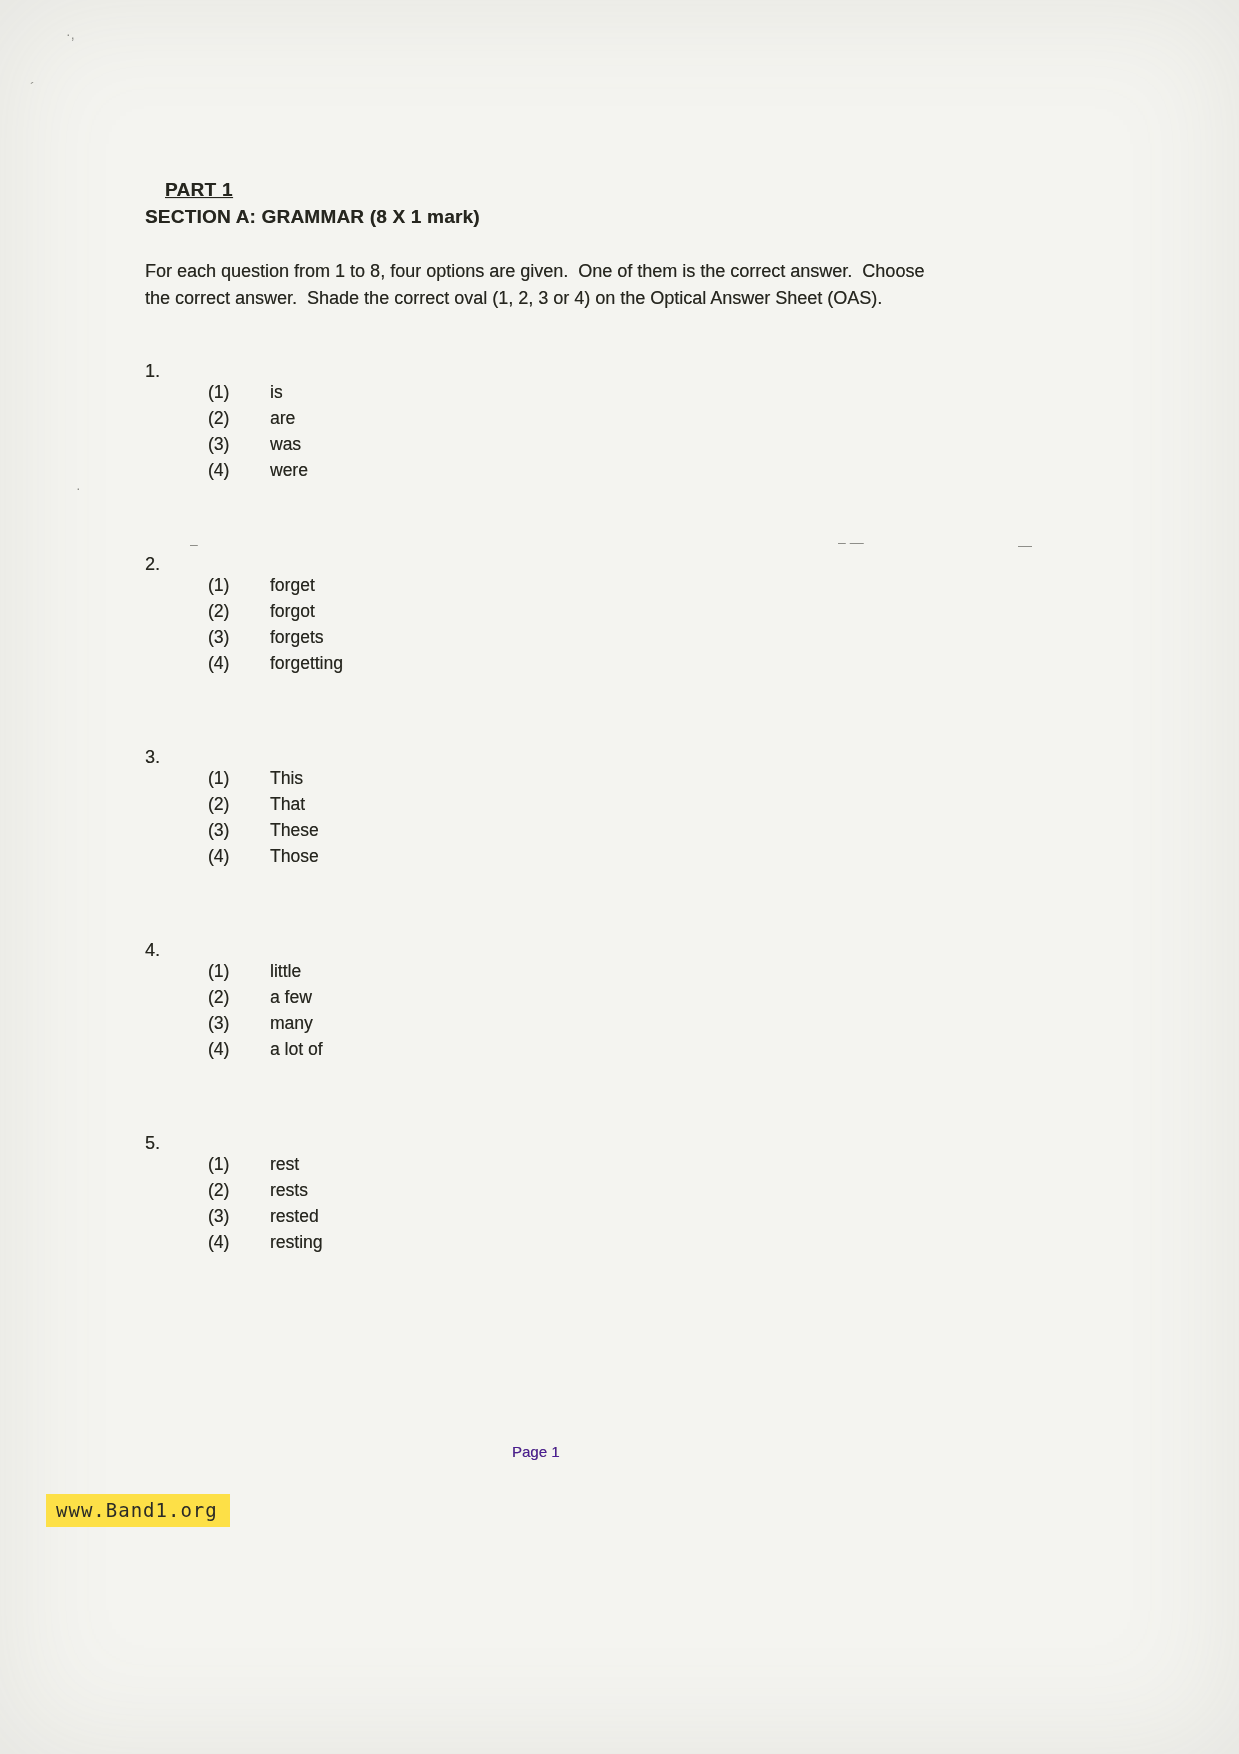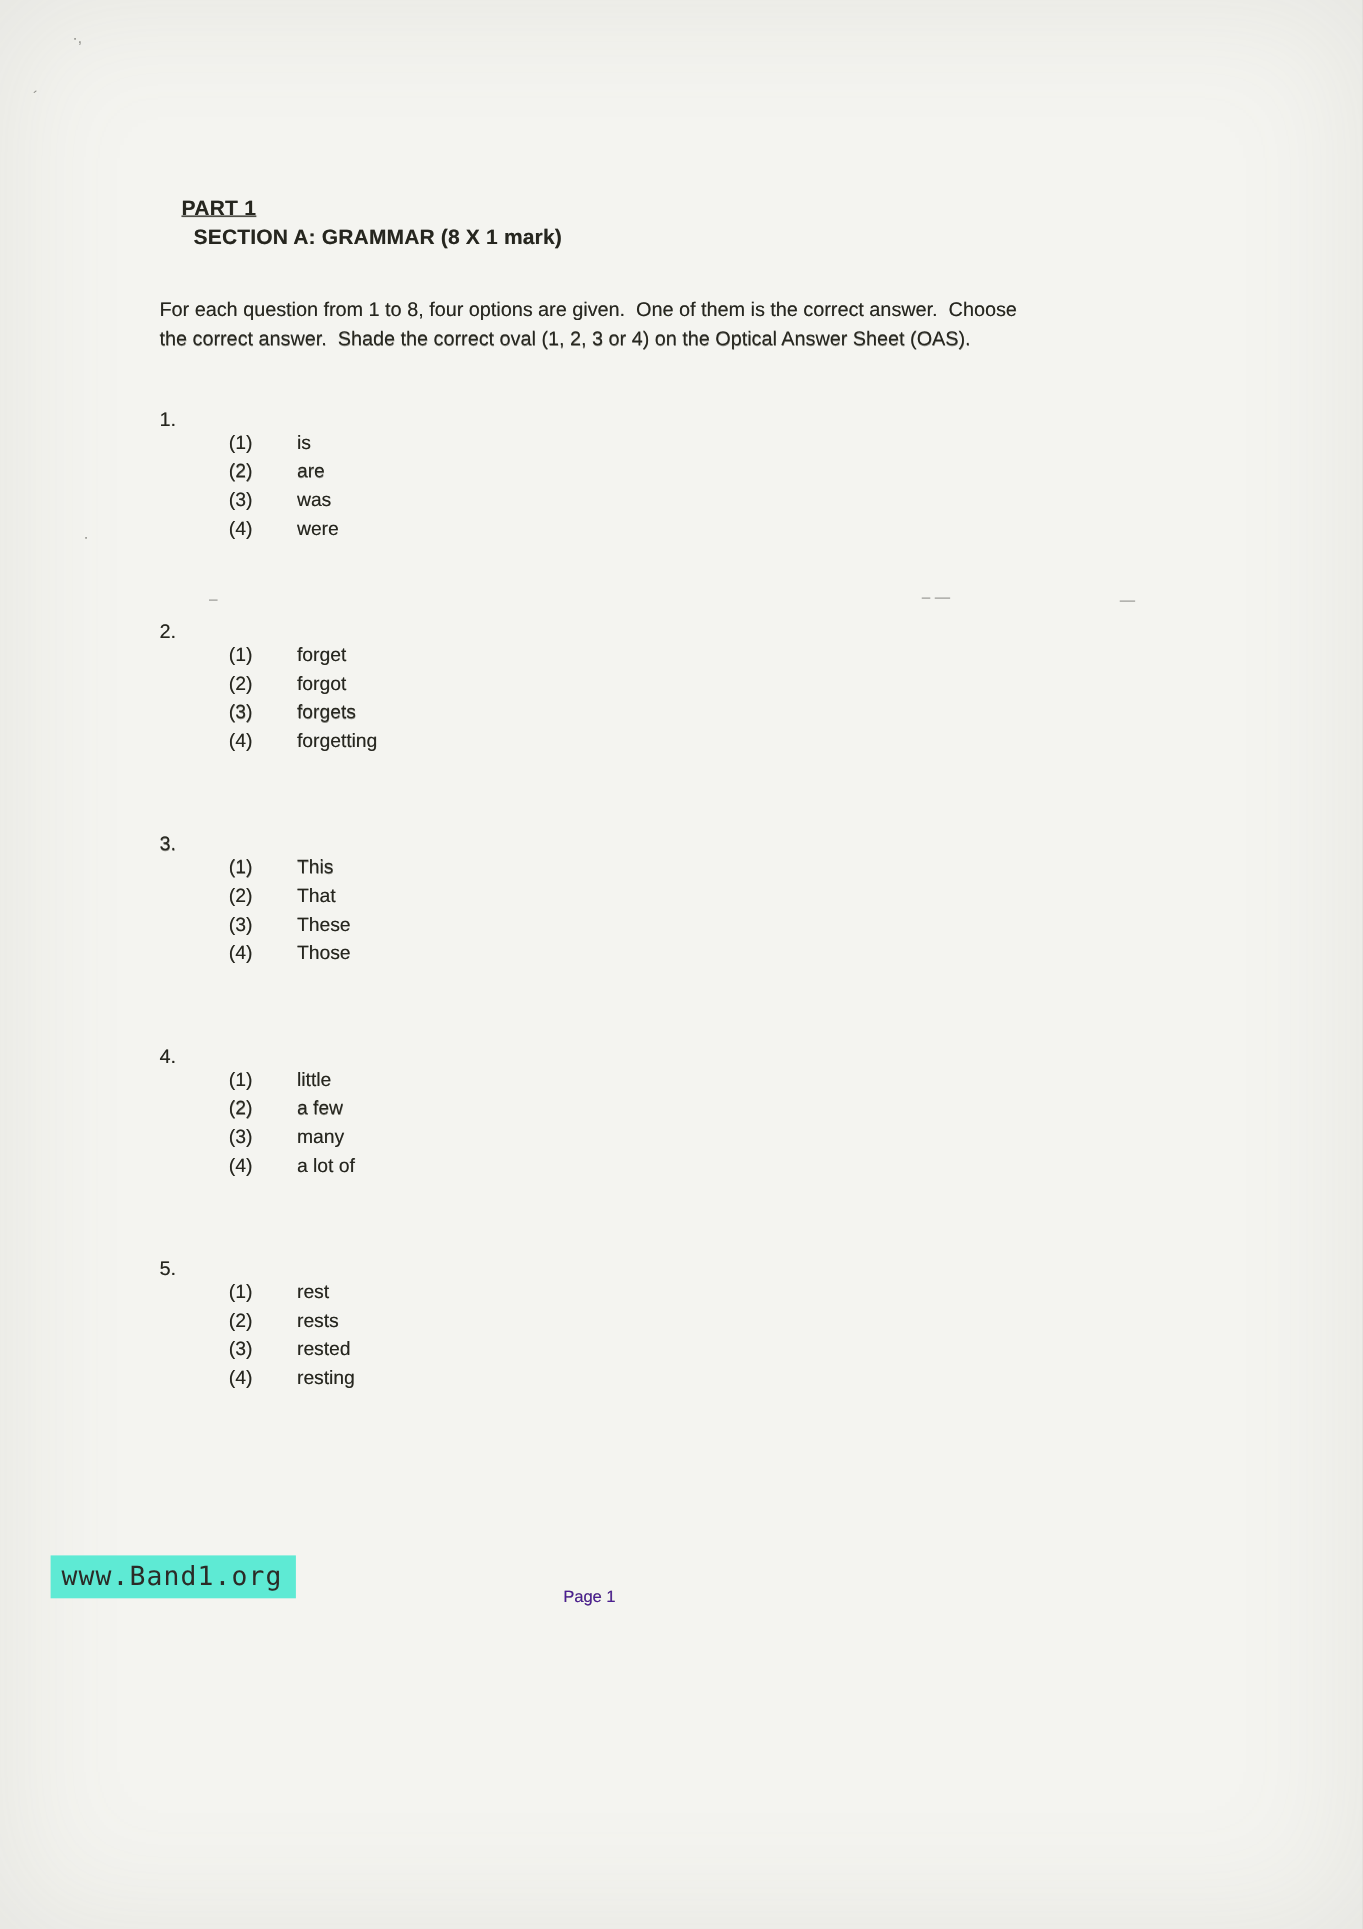--- a/index.html
+++ b/index.html
@@ -36,25 +36,24 @@
     line-height: 24px;
     margin-left: 20px;
   }
 
   .section-title {
     font-size: 19px;
     font-weight: bold;
     letter-spacing: 0.2px;
     line-height: 24px;
     margin-top: 3px;
-    margin-left: 31px;
   }
 
   .instructions {
-    margin-top: 39px;
+    margin-top: 29px;
     font-size: 18px;
     line-height: 27px;
     max-width: 784px;
     white-space: pre-wrap;
   }
 
   .questions { margin-top: 0; }
 
   .question {
     display: flex;
@@ -95,26 +94,26 @@
     position: absolute;
     left: 512px;
     top: 1443px;
     font-size: 15px;
     color: #4c1d95;
   }
 
   .watermark {
     position: absolute;
     left: 46px;
-    top: 1414px;
+    top: 1494px;
     font-family: "DejaVu Sans Mono", monospace;
-    font-size: 24px;
+    font-size: 19px;
     letter-spacing: 1px;
     color: #2b2b27;
-    background: #5eead4;
+    background: #fde047;
     padding: 5px 12px 6px 10px;
     text-shadow: none;
   }
 
   
   .scan-mark {
     position: absolute;
     color: #8e8e89;
     font-size: 14px;
     text-shadow: none;

